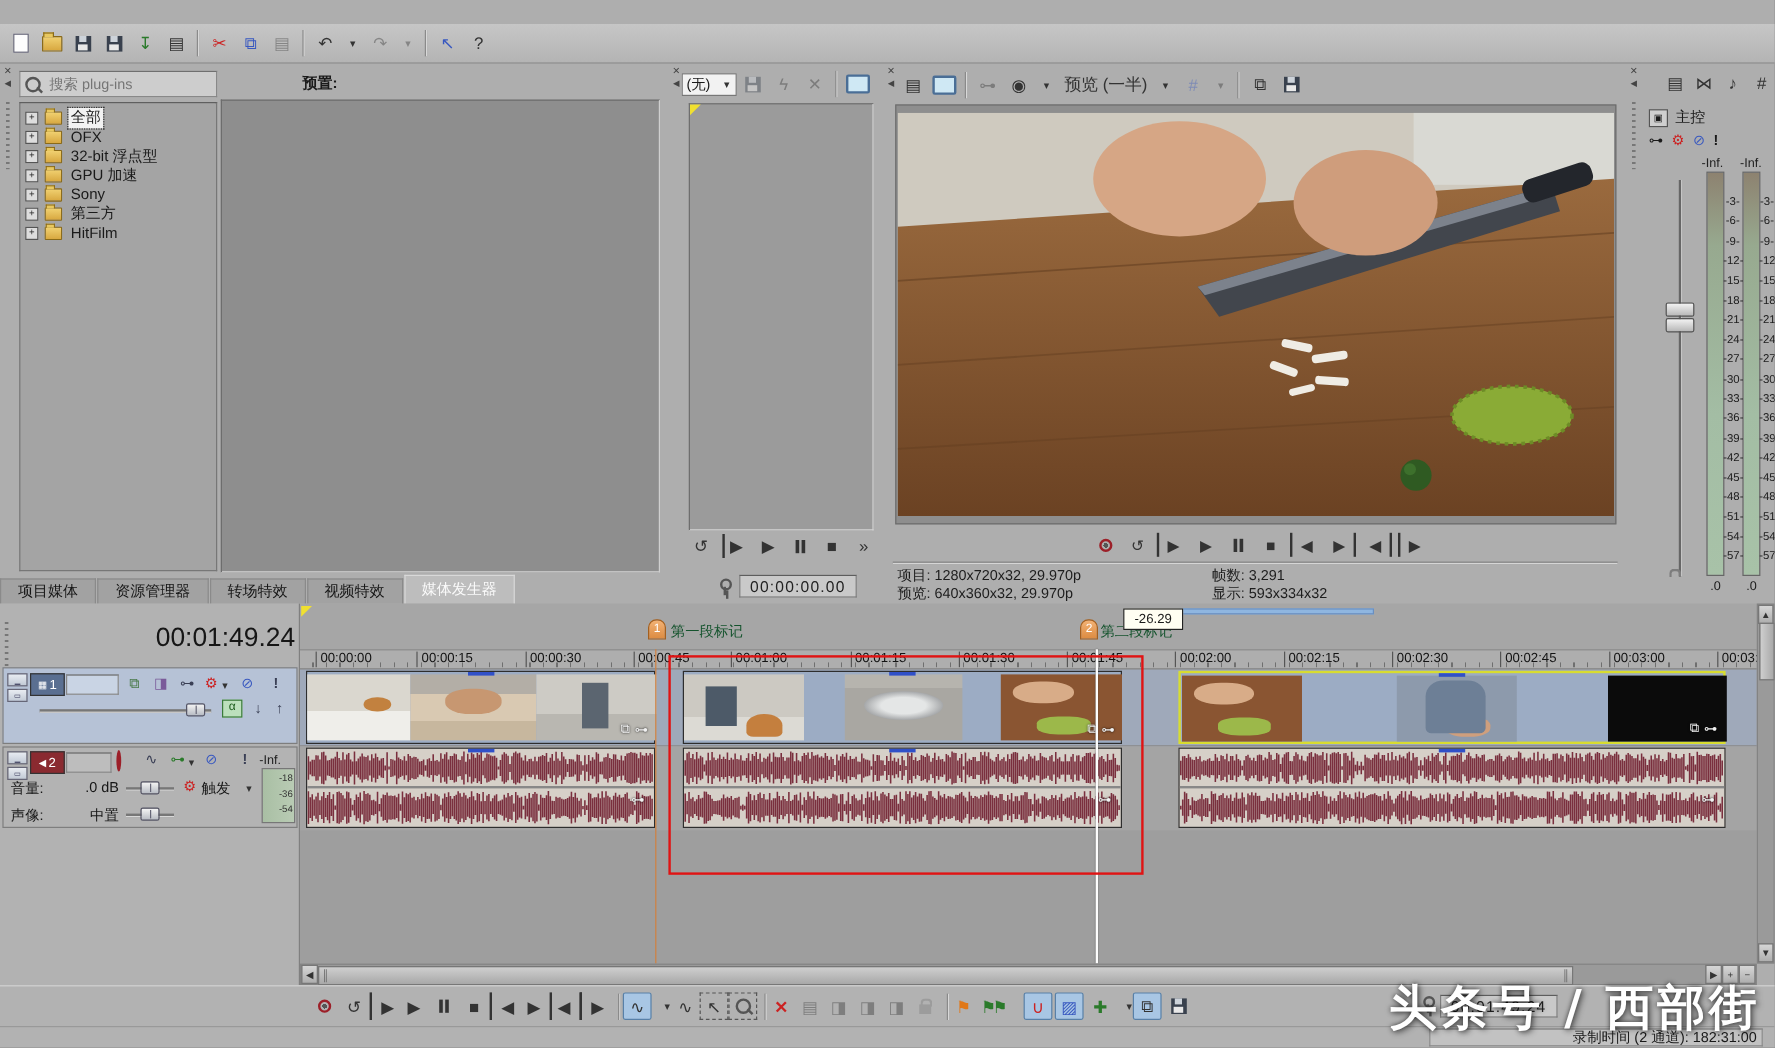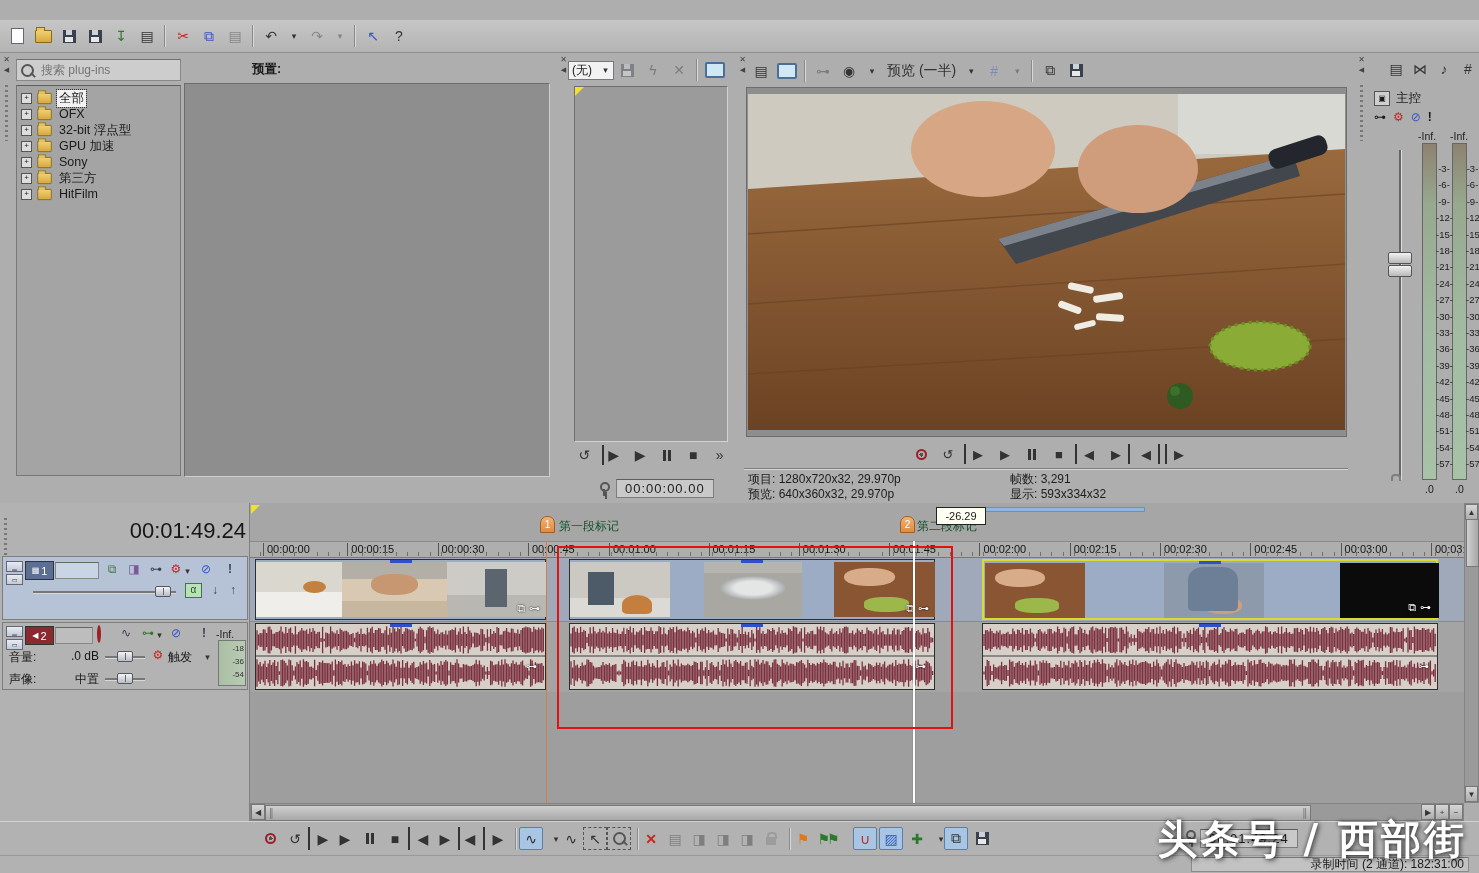--- a/index.html
+++ b/index.html
@@ -259,20 +259,27 @@
    <span class="ic-folder" style="transform:scale(.85);"></span>
    <span class="tlab">第三方</span>
   </div>
       <div class="trow">
    <span class="exp">+</span>
    <span class="ic-folder" style="transform:scale(.85);"></span>
    <span class="tlab">HitFilm</span>
   </div>
     </div>
   <div class="abs" id="presets-area"></div>
+  <div class="abs" id="docktabs">
+      <div class="tab">项目媒体</div>
+      <div class="tab">资源管理器</div>
+      <div class="tab">转场特效</div>
+      <div class="tab">视频特效</div>
+      <div class="tab active">媒体发生器</div>
+    </div>
 
   <div class="abs strip" style="left:557px;top:55px;height:60px;">
     <span class="x">✕</span>
     <span class="c">◀</span>
   </div>
   <div class="abs" id="genbar">
     <span id="gen-preset">
         <span>(无)</span>
         <span class="dd">▾</span>
       </span>

